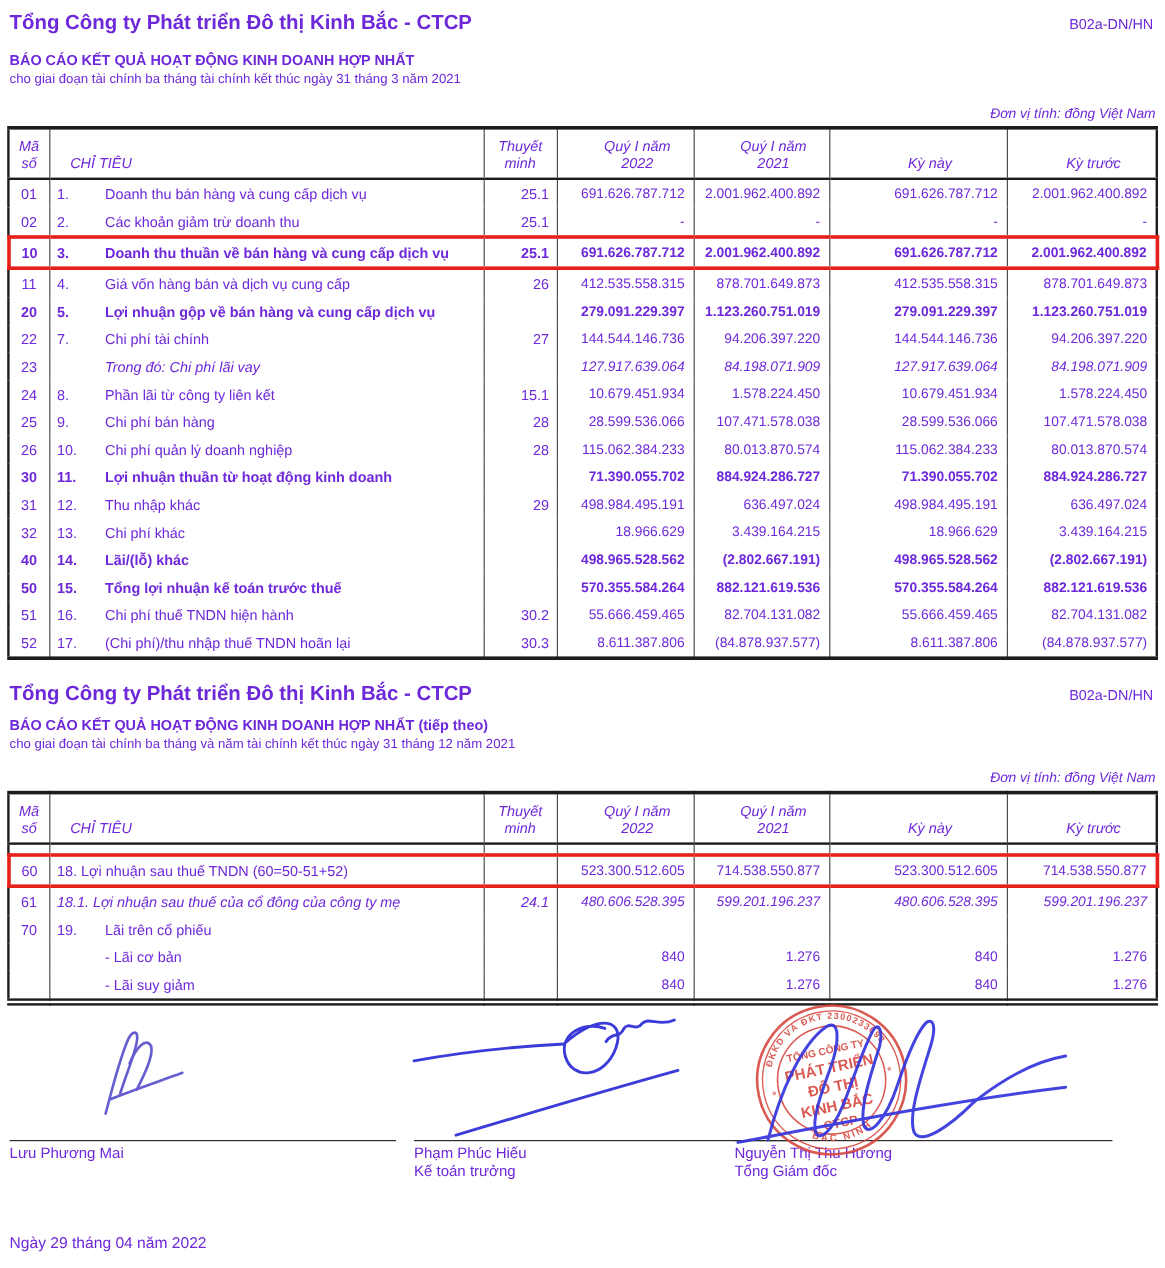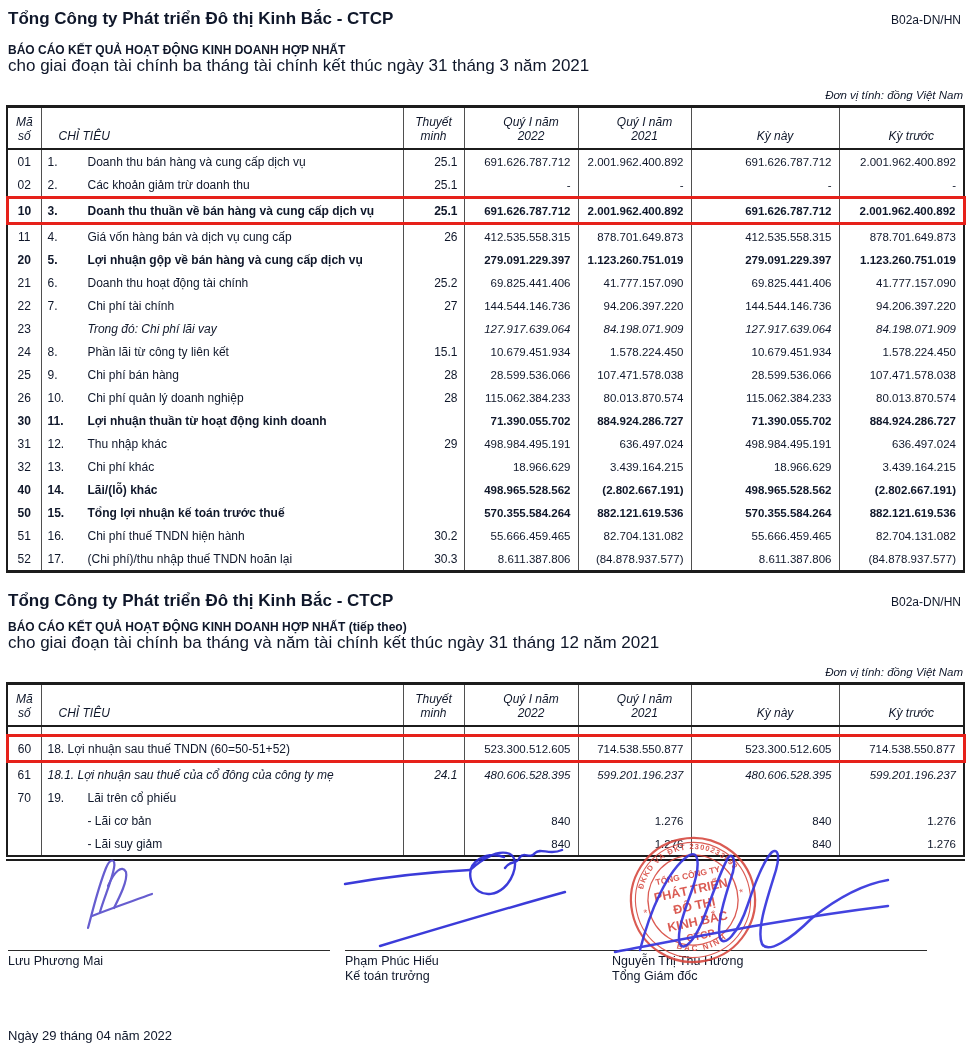--- a/index.html
+++ b/index.html
@@ -1,27 +1,27 @@
 <!DOCTYPE html>
 <html><head>
 <meta charset="utf-8">
 <style>
   html,body { margin:0; padding:0; background:#ffffff; }
   .page {
     position:relative; width:971px; height:1057px; overflow:hidden;
-    background:#fff; color:#0f172a;
+    background:#fff; color:#6d28d9;
     font-family:"Liberation Sans", sans-serif;
   }
   
   .sec-head { padding:0 8px; }
   .head-row { display:flex; justify-content:space-between; align-items:flex-start; }
   .company { font-size:17px; font-weight:bold; line-height:22px; margin:0; }
   .form-code { font-size:12px; padding-top:5px; padding-right:2px; }
   .report-title { font-size:12px; font-weight:bold; line-height:15px; margin:13px 0 0 0; }
-  .report-period { font-size:17px; line-height:14px; margin:1px 0 0 0; }
+  .report-period { font-size:11px; line-height:14px; margin:1px 0 0 0; }
   .unit-line { font-size:11.5px; font-style:italic; text-align:right; margin:16px 0 3px 0; line-height:13px; }
   .sec1 { padding-top:8px; }
   .sec2 { margin-top:17px; }
   .sec2 .report-title { margin-top:8px; }
 
   
   table.fin {
     width:957px; margin:0 auto; border-collapse:collapse; table-layout:fixed;
     font-size:12px;
     border:2px solid #1c1c1c; border-top:3px solid #1c1c1c; border-bottom:3px solid #1c1c1c;
@@ -140,29 +140,20 @@
         <tr class="bold">
     <td class="c-code">20</td>
     <td class="c-item"><span class="no">5.</span><span class="lbl">Lợi nhuận gộp về bán hàng và cung cấp dịch vụ</span></td>
     <td class="c-note"></td>
     <td class="c-num">279.091.229.397</td>
     <td class="c-num">1.123.260.751.019</td>
     <td class="c-num">279.091.229.397</td>
     <td class="c-num">1.123.260.751.019</td>
   </tr>
         <tr>
-    <td class="c-code">21</td>
-    <td class="c-item"><span class="no">6.</span><span class="lbl">Doanh thu hoạt động tài chính</span></td>
-    <td class="c-note">25.2</td>
-    <td class="c-num">69.825.441.406</td>
-    <td class="c-num">41.777.157.090</td>
-    <td class="c-num">69.825.441.406</td>
-    <td class="c-num">41.777.157.090</td>
-  </tr>
-        <tr>
     <td class="c-code">22</td>
     <td class="c-item"><span class="no">7.</span><span class="lbl">Chi phí tài chính</span></td>
     <td class="c-note">27</td>
     <td class="c-num">144.544.146.736</td>
     <td class="c-num">94.206.397.220</td>
     <td class="c-num">144.544.146.736</td>
     <td class="c-num">94.206.397.220</td>
   </tr>
         <tr class="italic">
     <td class="c-code">23</td>

